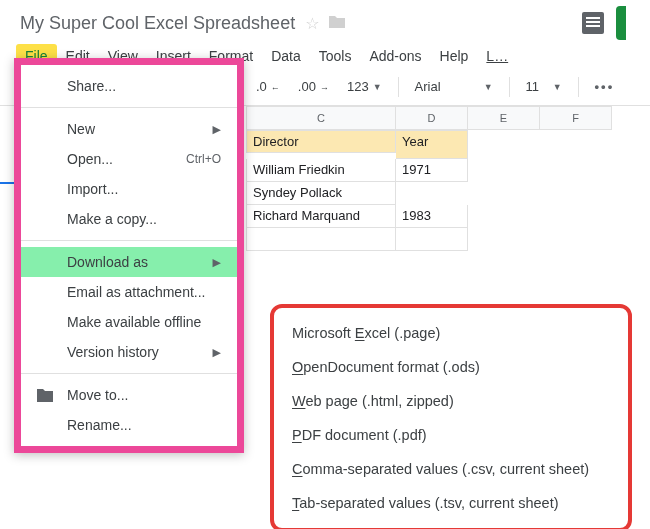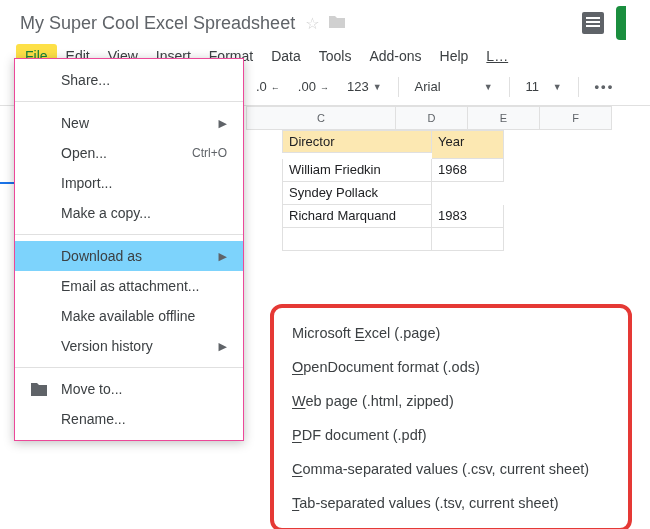--- a/index.html
+++ b/index.html
@@ -17,38 +17,38 @@
 
   .menubar { display:flex; padding: 2px 0 4px 16px; gap:0; font-size:14px; color:#3c4043; }
   .menubar-item { padding:4px 9px; cursor:pointer; border-radius:3px; }
   .menubar-item.active { background:#fde047; color:#188038; }
 
   .toolbar { display:flex; align-items:center; padding:4px 10px 8px 250px; gap:6px; font-size:13px; color:#3c4043; border-bottom:1px solid #e0e0e0;}
   .toolbar-item { padding:3px 6px; display:flex; align-items:center; gap:4px; }
   .dropdown-arrow { font-size:9px; color:#5f6368; }
   .overflow-dots { letter-spacing:2px; font-weight:bold; color:#5f6368; }
 
-  .file-menu { position:absolute; top:58px; left:14px; width:230px; background:#fff; box-shadow: 0 2px 10px rgba(0,0,0,0.25); border:1px solid #ec4899; z-index:10; padding:6px 0; }
+  .file-menu { position:absolute; top:58px; left:14px; width:230px; background:#fff; box-shadow: 0 2px 10px rgba(0,0,0,0.25); border:7px solid #ec4899; z-index:10; padding:6px 0; }
   .menu-item { display:flex; align-items:center; padding:7px 16px 7px 46px; font-size:14px; color:#3c4043; cursor:pointer; position:relative;}
-  .menu-item.highlighted { background:#7dd3fc; }
+  .menu-item.highlighted { background:#86efac; }
   .menu-shortcut { margin-left:auto; color:#5f6368; font-size:12px;}
   .submenu-arrow { margin-left:auto; color:#5f6368; font-size:11px;}
   .menu-sep { height:1px; background:#e0e0e0; margin:6px 0;}
   .menu-icon-slot { position:absolute; left:14px; width:20px; display:flex; justify-content:center; color:#5f6368;}
 
   .submenu { position:absolute; top:304px; left:270px; background:#fff; padding:8px 10px; border:4px solid #e53935; border-radius:12px; z-index:11; width:362px;}
   .submenu-item { padding:9px 8px; font-size:14.5px; color:#3c4043; cursor:pointer;}
   .submenu-item .ul { text-decoration: underline; text-underline-offset: 2px; }
 
   .sheet-area { position:absolute; top:106px; left:246px; right:0;}
   .col-headers { display:flex; }
   .col-header { border:1px solid #e0e0e0; border-left:none; text-align:center; font-size:11px; color:#5f6368; padding:5px 0; background:#f8f9fa;}
   .col-header:first-child { border-left:1px solid #e0e0e0;}
   .ch-c { width:150px;} .ch-d { width:72px;} .ch-e { width:72px;} .ch-f { width:72px;}
-  .data-row { display:flex;margin-left:36px; }
+  .data-row { display:flex; }
   .cell { border:1px solid #e0e0e0; border-top:none; border-left:none; padding:3px 6px; font-size:13px; color:#202124; height:23px; overflow:hidden;}
   .cell:first-child { border-left:1px solid #e0e0e0;}
   .hdr { background:#fce8b2; font-weight:normal;}
   .c-c{width:150px;} .c-d{width:72px;}
   .blue-line { position:absolute; top:182px; left:0; width:14px; height:2px; background:#1a73e8;}
 </style>
 </head>
 <body>
 
 <div class="header">
@@ -115,21 +115,21 @@
     <div class="col-header ch-d">D</div>
     <div class="col-header ch-e">E</div>
     <div class="col-header ch-f">F</div>
   </div>
   <div class="data-row">
     <div class="cell c-c hdr" style="border-top:1px solid #e0e0e0">Director</div>
     <div class="cell c-d hdr" style="border-top:1px solid #e0e0e0;padding-top:0;height:29px;display:flex;align-items:flex-start;padding-top:3px">Year</div>
   </div>
   <div class="data-row">
     <div class="cell c-c">William Friedkin</div>
-    <div class="cell c-d">1968</div>
+    <div class="cell c-d">1971</div>
   </div>
   <div class="data-row">
     <div class="cell c-c">Syndey Pollack</div>
   </div>
   <div class="data-row">
     <div class="cell c-c">Richard Marquand</div>
     <div class="cell c-d">1983</div>
   </div>
   <div class="data-row">
     <div class="cell c-c"></div>

